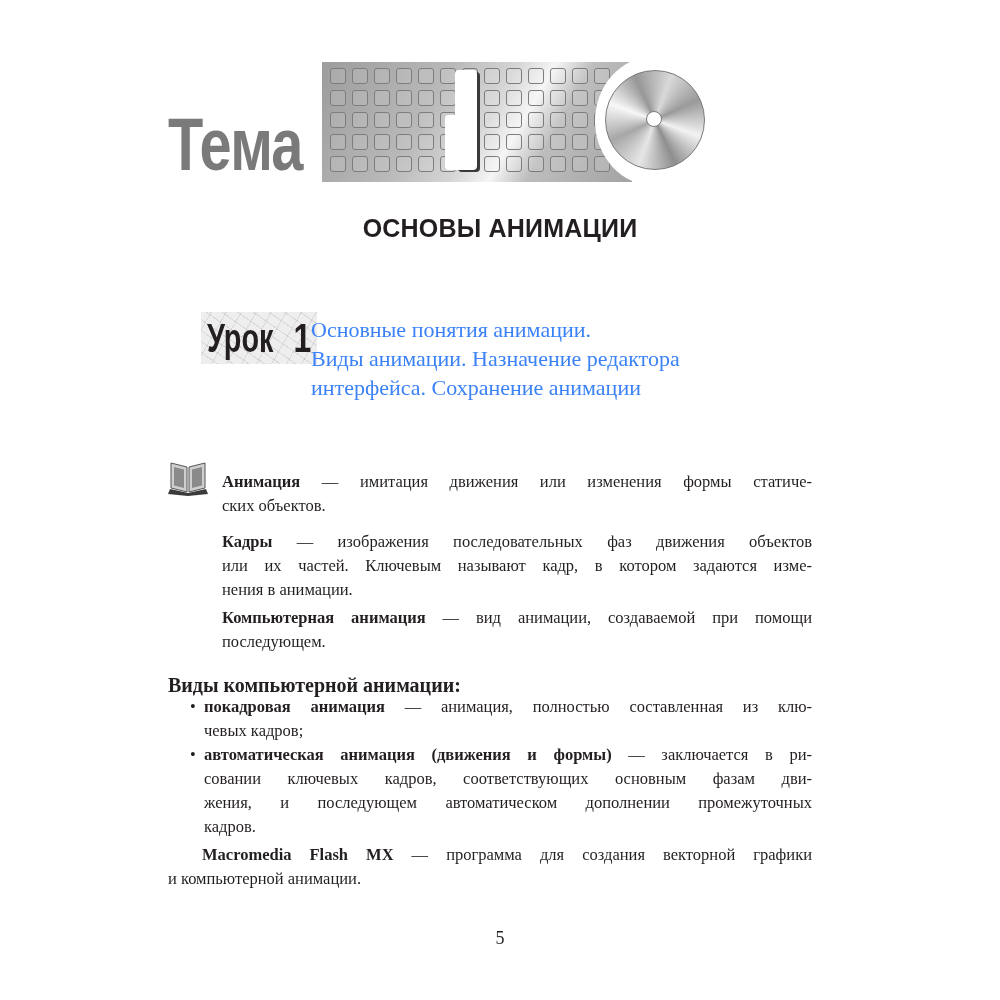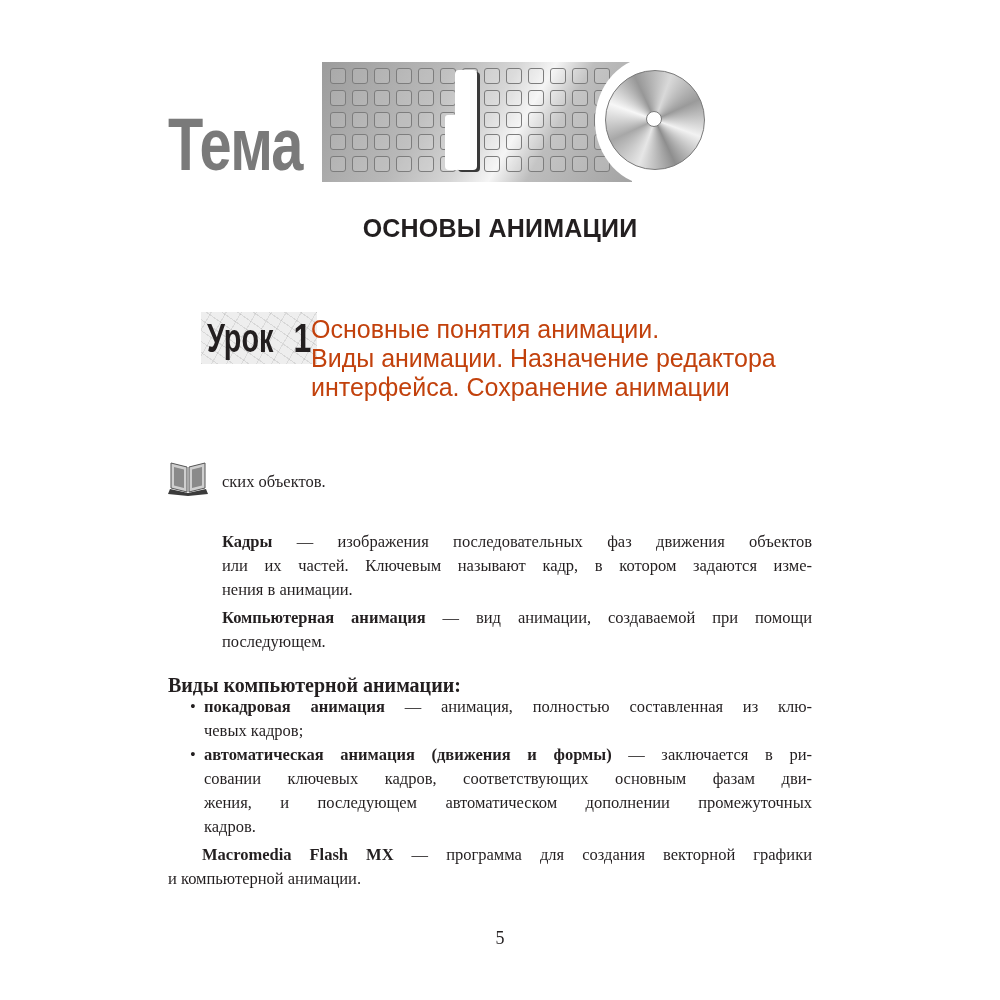--- a/index.html
+++ b/index.html
@@ -69,21 +69,21 @@
       font-family: "Liberation Sans", sans-serif; font-weight: bold; font-size: 40px; line-height: 40px;
       color: #231f20; transform: scaleX(0.72); transform-origin: left top;
     }
     .lesson-num {
       position: absolute; right: 6px; top: 6px;
       font-family: "Liberation Sans", sans-serif; font-weight: bold; font-size: 40px; line-height: 40px;
       color: #231f20; transform: scaleX(0.8); transform-origin: right top;
     }
     .lesson-title {
       position: absolute; left: 311px; top: 315px; width: 470px;
-      font-family: Liberation Sans, sans-serif; font-size: 25px; line-height: 29px; color: #c2410c;
+      font-family: Liberation Serif, serif; font-size: 22px; line-height: 29px; color: #3b82f6;
     }
     .lesson-title div { white-space: nowrap; }
 
     
     .body-text {
       font-family: "Liberation Serif", serif; font-size: 16.5px; line-height: 24px; color: #231f20;
       text-align: justify;
     }
     .book-icon { position: absolute; left: 166px; top: 459px; width: 44px; height: 38px; }
 
@@ -206,20 +206,21 @@
 
 <svg class="book-icon" viewBox="0 0 44 38">
   <path d="M4 30 L22 34 L40 30 L42 35 L22 37 L2 35 Z" fill="#3b3b3b"></path>
   <path d="M5 4 L21 8 L21 33 L5 29 Z" fill="#cfcfcf" stroke="#555" stroke-width="1"></path>
   <path d="M23 8 L39 4 L39 29 L23 33 Z" fill="#cfcfcf" stroke="#555" stroke-width="1"></path>
   <path d="M8 8 L18 10.5 L18 29 L8 26.5 Z" fill="#8a8a8a"></path>
   <path d="M26 10.5 L36 8 L36 26.5 L26 29 Z" fill="#8a8a8a"></path>
 </svg>
 
 <div class="def def-1 body-text">
+  <span class="line"><b>Анимация</b><span> — имитация движения или изменения формы статиче-</span></span>
   <span class="line last">ских объектов.</span>
 </div>
 
 <div class="def def-2 body-text">
   <span class="line"><b>Кадры</b><span> — изображения последовательных фаз движения объектов</span></span>
   <span class="line">или их частей. Ключевым называют кадр, в котором задаются изме-</span>
   <span class="line last">нения в анимации.</span>
 </div>
 
 <div class="def def-3 body-text">

